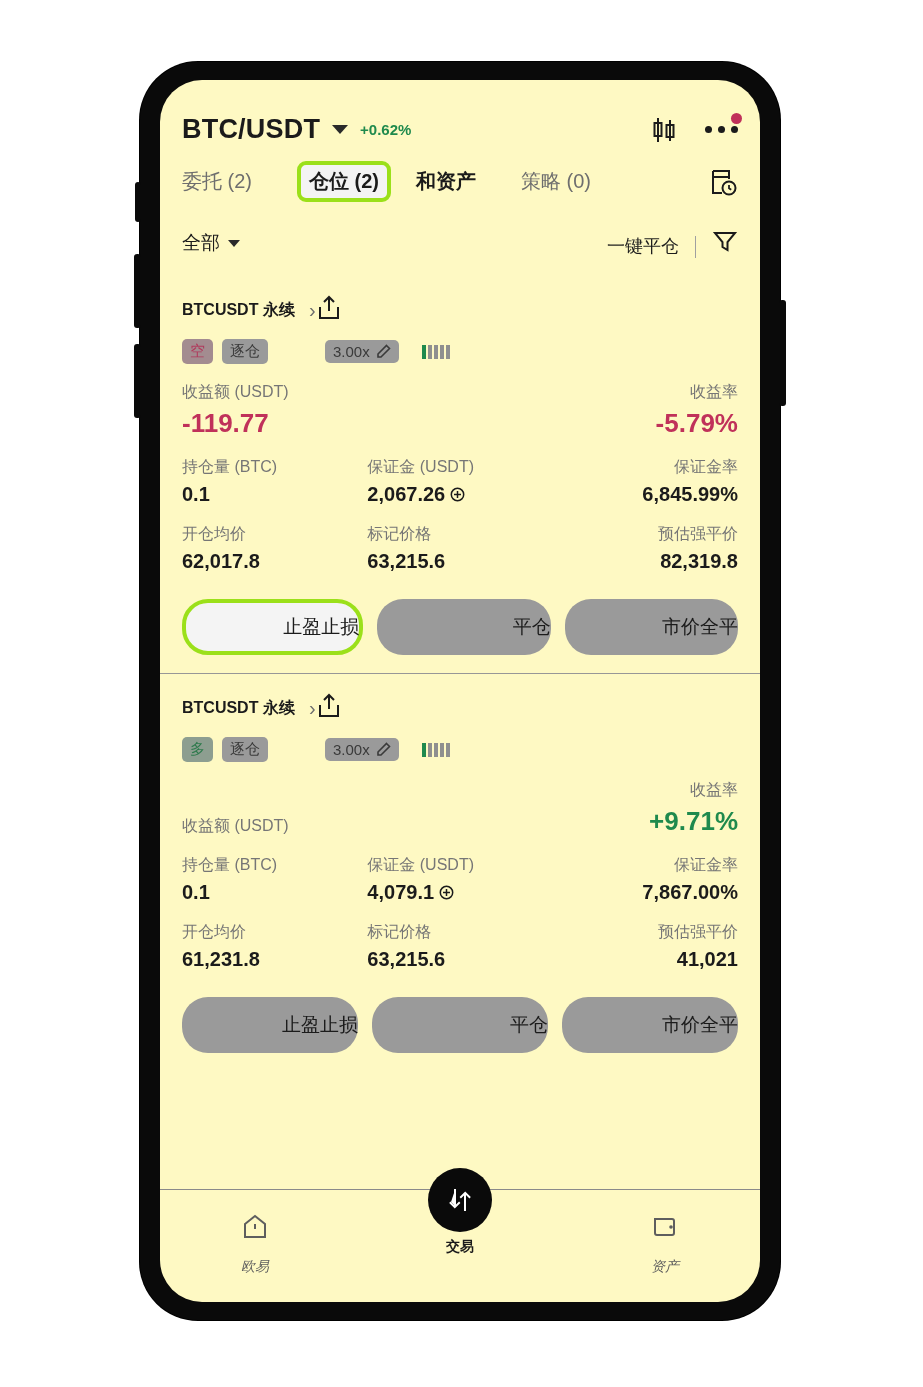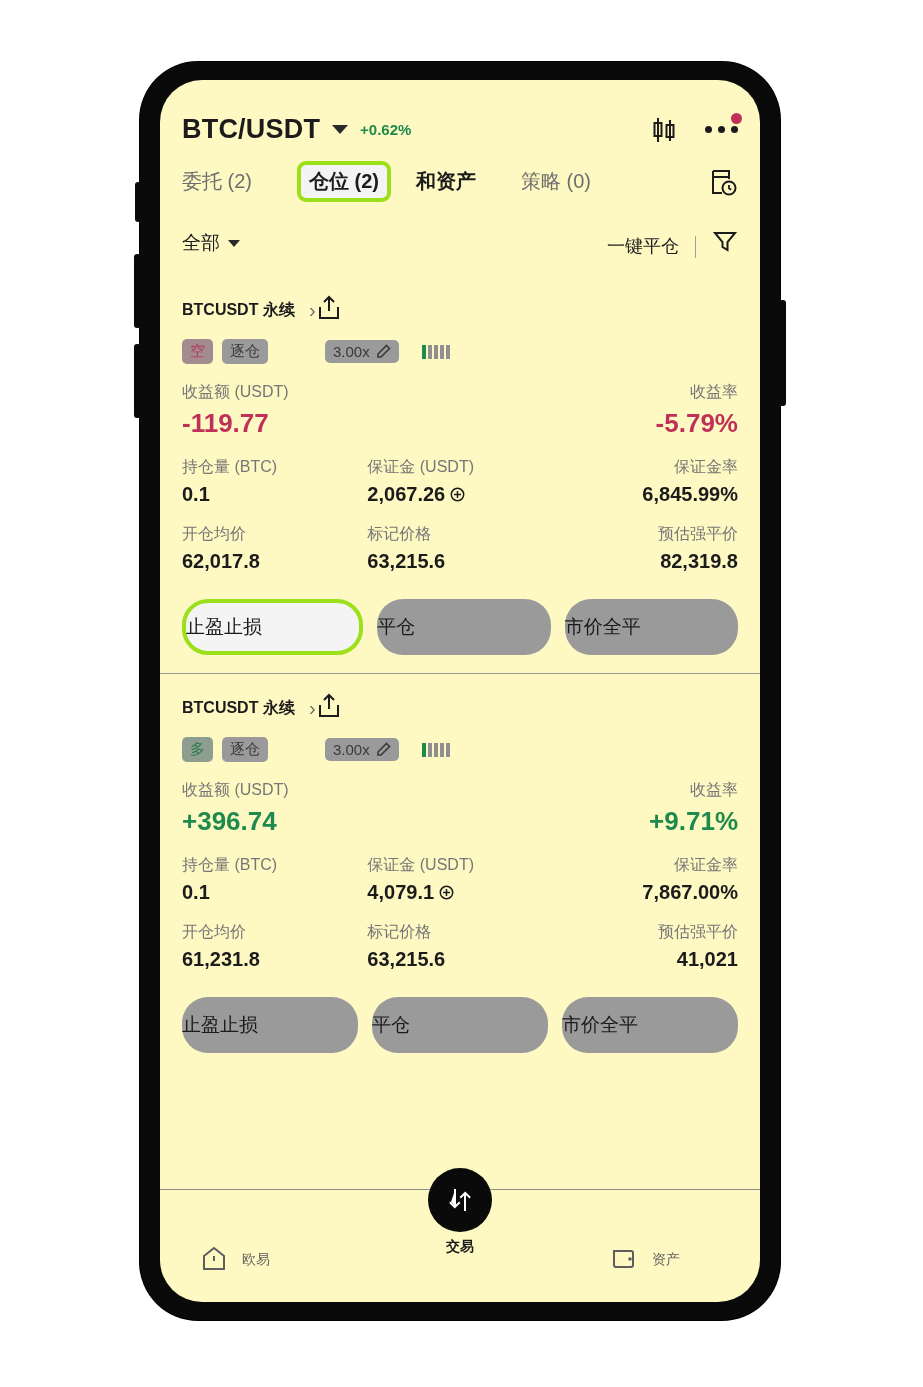--- a/index.html
+++ b/index.html
@@ -102,38 +102,38 @@
   .cell.c3{text-align:right;}
   .lbl{font-size:16px;color:#767676;}
   .val{font-size:20px;color:#1b1b1b;margin-top:5px;font-weight:bold;}
   .val.big{font-size:26px;}
   .val.neg{color:#c0315a;}
   .val.pos{color:#1f8a4d;}
   .plus-icon{display:inline-block;width:15px;height:15px;margin-left:5px;vertical-align:-1px;}
 
   .btn-row{display:flex;gap:14px;margin-top:26px;}
   .act-btn{
-    flex:1 1 0;text-align:left;font-size:19px;color:#1b1b1b;
+    flex:1 1 0;text-align:right;font-size:19px;color:#1b1b1b;
     background:#9a9a9a;border-radius:26px;padding:15px 0;
   }
   .act-btn.highlighted{
     background:#f4f4f4;border:4px solid #9be01a;padding:11px 0;
   }
 
   
   #token-row{display:flex;align-items:center;padding:22px 22px 0 22px;gap:14px;}
   #okb-logo{width:30px;height:30px;}
   #okb-label{font-size:23px;color:#1b1b1b;}
 
   
   #bottom-nav{
     flex:0 0 auto;display:flex;align-items:flex-end;justify-content:space-between;
     padding:0 40px 26px 40px;border-top:1px solid #8a8a8a;position:relative;height:86px;
   }
-  .nav-item{display:flex;flex-direction:row;align-items:center;gap:14px;width:110px;}
+  .nav-item{display:flex;flex-direction:column;align-items:center;gap:14px;width:110px;font-style:italic;}
   .nav-icon{width:28px;height:28px;}
   .nav-label{font-size:14px;color:#5e5e5e;}
   .nav-label.active{color:#1b1b1b;font-weight:bold;}
   #nav-center{
     position:absolute;left:50%;transform:translateX(-50%);bottom:46px;
     display:flex;flex-direction:column;align-items:center;gap:6px;
   }
   #fab{
     width:64px;height:64px;border-radius:50%;background:#0a0a0a;
     display:flex;align-items:center;justify-content:center;
@@ -297,21 +297,20 @@
               <i class="on"></i>
               <i></i>
               <i></i>
               <i></i>
               <i></i>
             </span>
           </div>
           <div class="row">
             <div class="cell">
               <div class="lbl">收益额 (USDT)</div>
-              <div class="val big pos">+396.74</div>
             </div>
             <div class="cell c3">
               <div class="lbl">收益率</div>
               <div class="val big pos">+9.71%</div>
             </div>
           </div>
           <div class="row">
             <div class="cell">
               <div class="lbl">持仓量 (BTC)</div>
               <div class="val">0.1</div>

